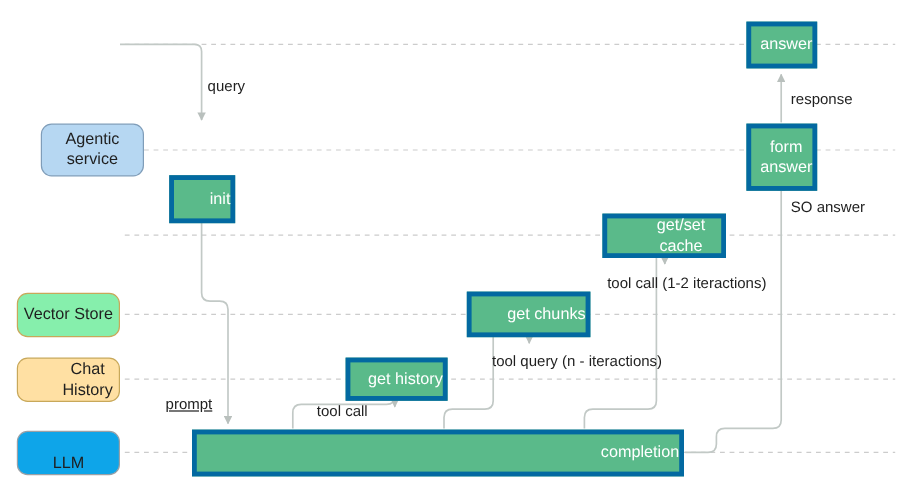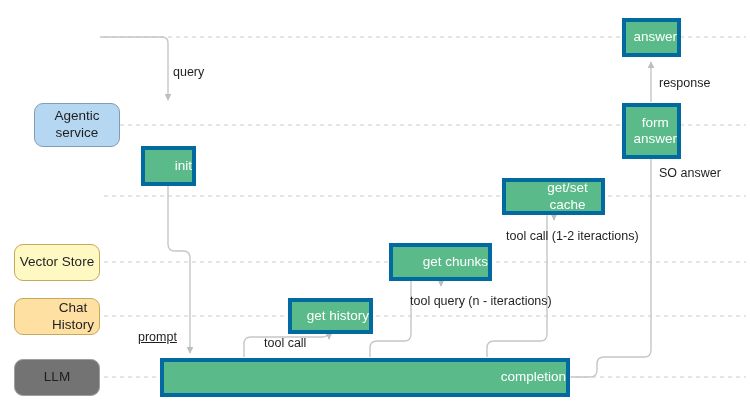--- a/index.html
+++ b/index.html
@@ -97,29 +97,29 @@
       <path d="M 651 102 L 651 62" marker-end="url(#arrow)"></path>
     </g>
   </svg>
 
 
   <div class="lane-label" style="left:14px; top:103px; width:86px; height:44px; background:#b6d7f2; border:1px solid #7f9db9;margin-left:20px;">
     <span>Agentic<br>service</span>
   </div>
 
 
-  <div class="lane-label" style="left:14px; top:244px; width:86px; height:37px; background:#fef9c3; border:1px solid #c8a85a;">
+  <div class="lane-label" style="left:14px; top:244px; width:86px; height:37px; background:#86efac; border:1px solid #c8a85a;">
     <span>Vector Store</span>
   </div>
 
   <div class="lane-label" style="left:14px; top:298px; width:86px; height:37px; background:#ffe0a3; border:1px solid #c8a85a;padding-left:32px;">
     <span>Chat History</span>
   </div>
 
-  <div class="lane-label" style="left:14px; top:359px; width:86px; height:37px; background:#737373; border:1px solid #9aa0a6;">
+  <div class="lane-label" style="left:14px; top:359px; width:86px; height:37px; background:#0ea5e9; border:1px solid #9aa0a6;align-items:flex-end;">
     <span>LLM</span>
   </div>
 
   <div class="node-box" style="left:622px; top:18px; width:59px; height:39px;">
     <span>answer</span>
   </div>
 
   <div class="node-box" style="left:141px; top:105px; width:55px; height:40px;margin-top:41px;">
     <span>init</span>
   </div>

